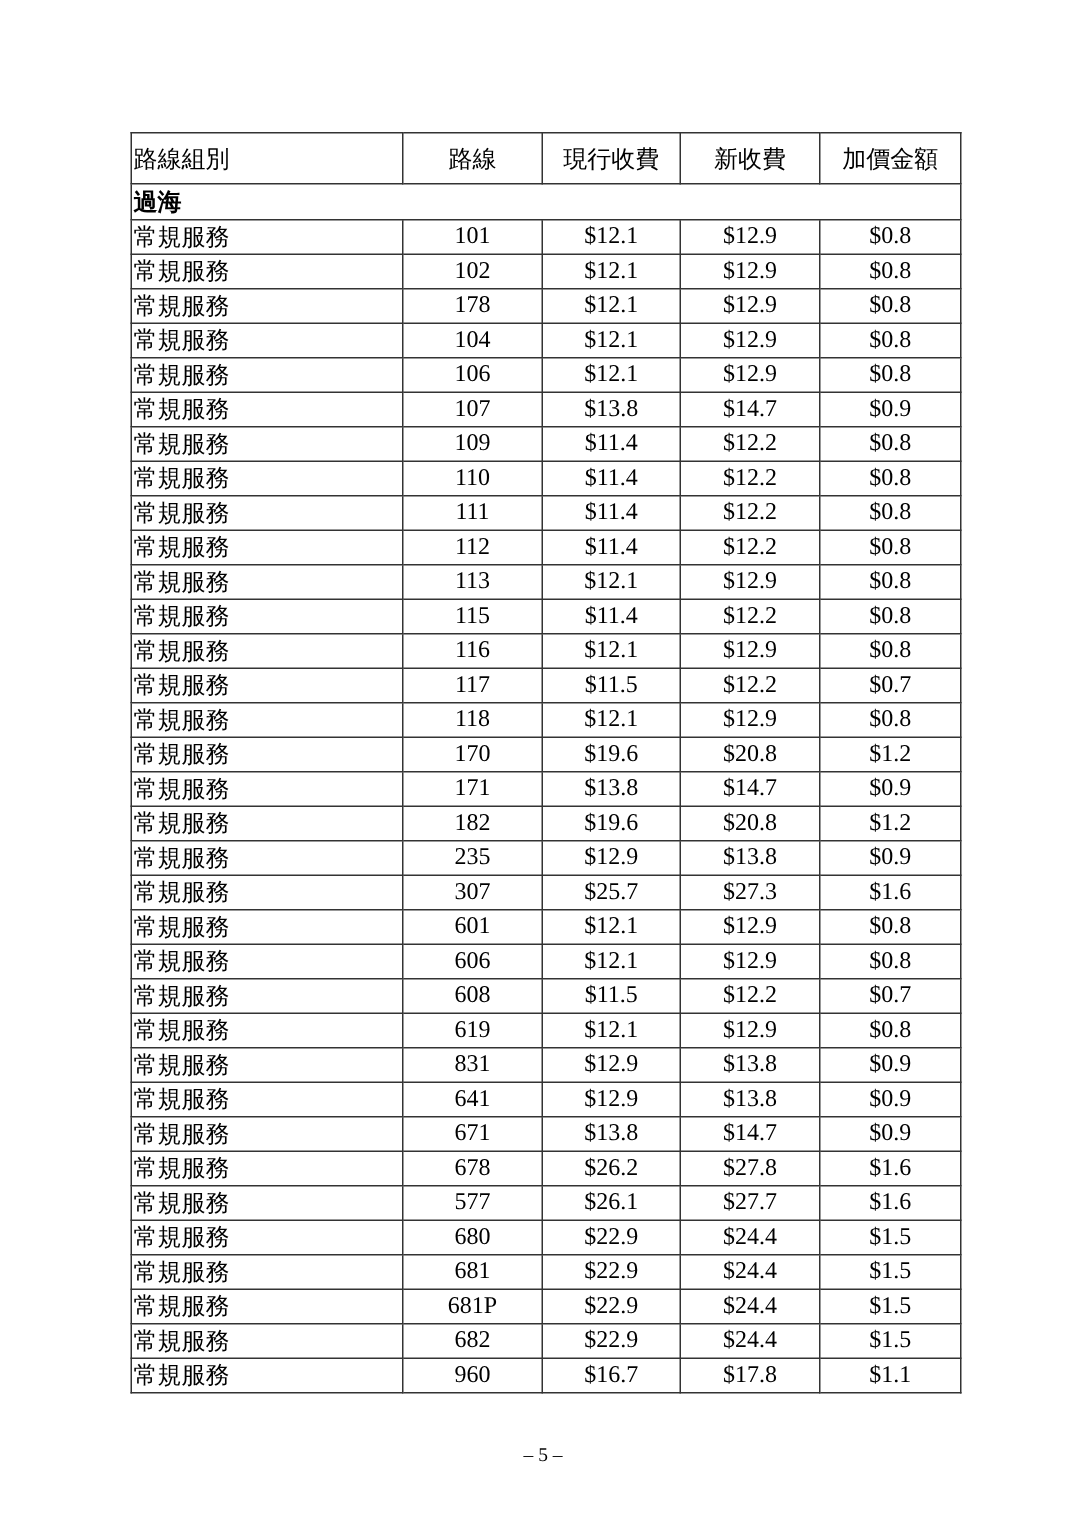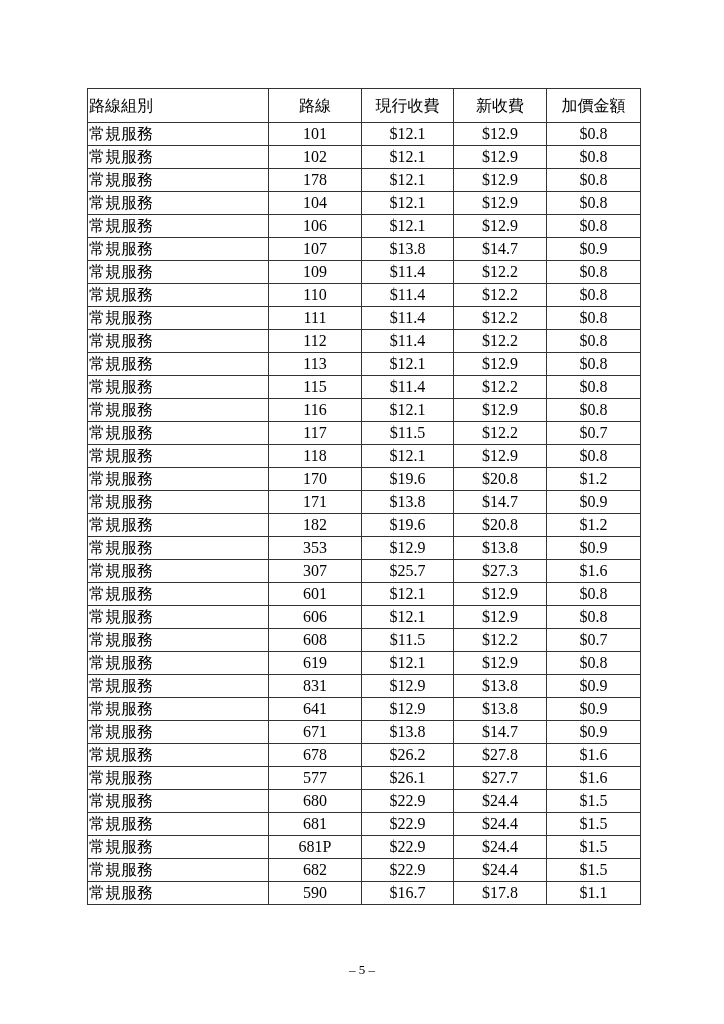--- a/index.html
+++ b/index.html
@@ -37,20 +37,23 @@
     <thead>
       <tr>
         <th class="first">路線組別</th>
         <th>路線</th>
         <th>現行收費</th>
         <th>新收費</th>
         <th>加價金額</th>
       </tr>
     </thead>
     <tbody id="fare-body">
+      <tr>
+        <td class="group" colspan="5">過海</td>
+      </tr>
     <tr>
           <td class="cat">常規服務</td>
           <td class="num">101</td>
           <td class="num">$12.1</td>
           <td class="num">$12.9</td>
           <td class="num">$0.8</td>
         </tr>
         <tr>
           <td class="cat">常規服務</td>
           <td class="num">102</td>
@@ -165,21 +168,21 @@
         </tr>
         <tr>
           <td class="cat">常規服務</td>
           <td class="num">182</td>
           <td class="num">$19.6</td>
           <td class="num">$20.8</td>
           <td class="num">$1.2</td>
         </tr>
         <tr>
           <td class="cat">常規服務</td>
-          <td class="num">353</td>
+          <td class="num">235</td>
           <td class="num">$12.9</td>
           <td class="num">$13.8</td>
           <td class="num">$0.9</td>
         </tr>
         <tr>
           <td class="cat">常規服務</td>
           <td class="num">307</td>
           <td class="num">$25.7</td>
           <td class="num">$27.3</td>
           <td class="num">$1.6</td>
@@ -270,21 +273,21 @@
         </tr>
         <tr>
           <td class="cat">常規服務</td>
           <td class="num">682</td>
           <td class="num">$22.9</td>
           <td class="num">$24.4</td>
           <td class="num">$1.5</td>
         </tr>
         <tr>
           <td class="cat">常規服務</td>
-          <td class="num">590</td>
+          <td class="num">960</td>
           <td class="num">$16.7</td>
           <td class="num">$17.8</td>
           <td class="num">$1.1</td>
         </tr>
       </tbody>
   </table>
 
   <div class="footer">– 5 –</div>
 </div>
 

